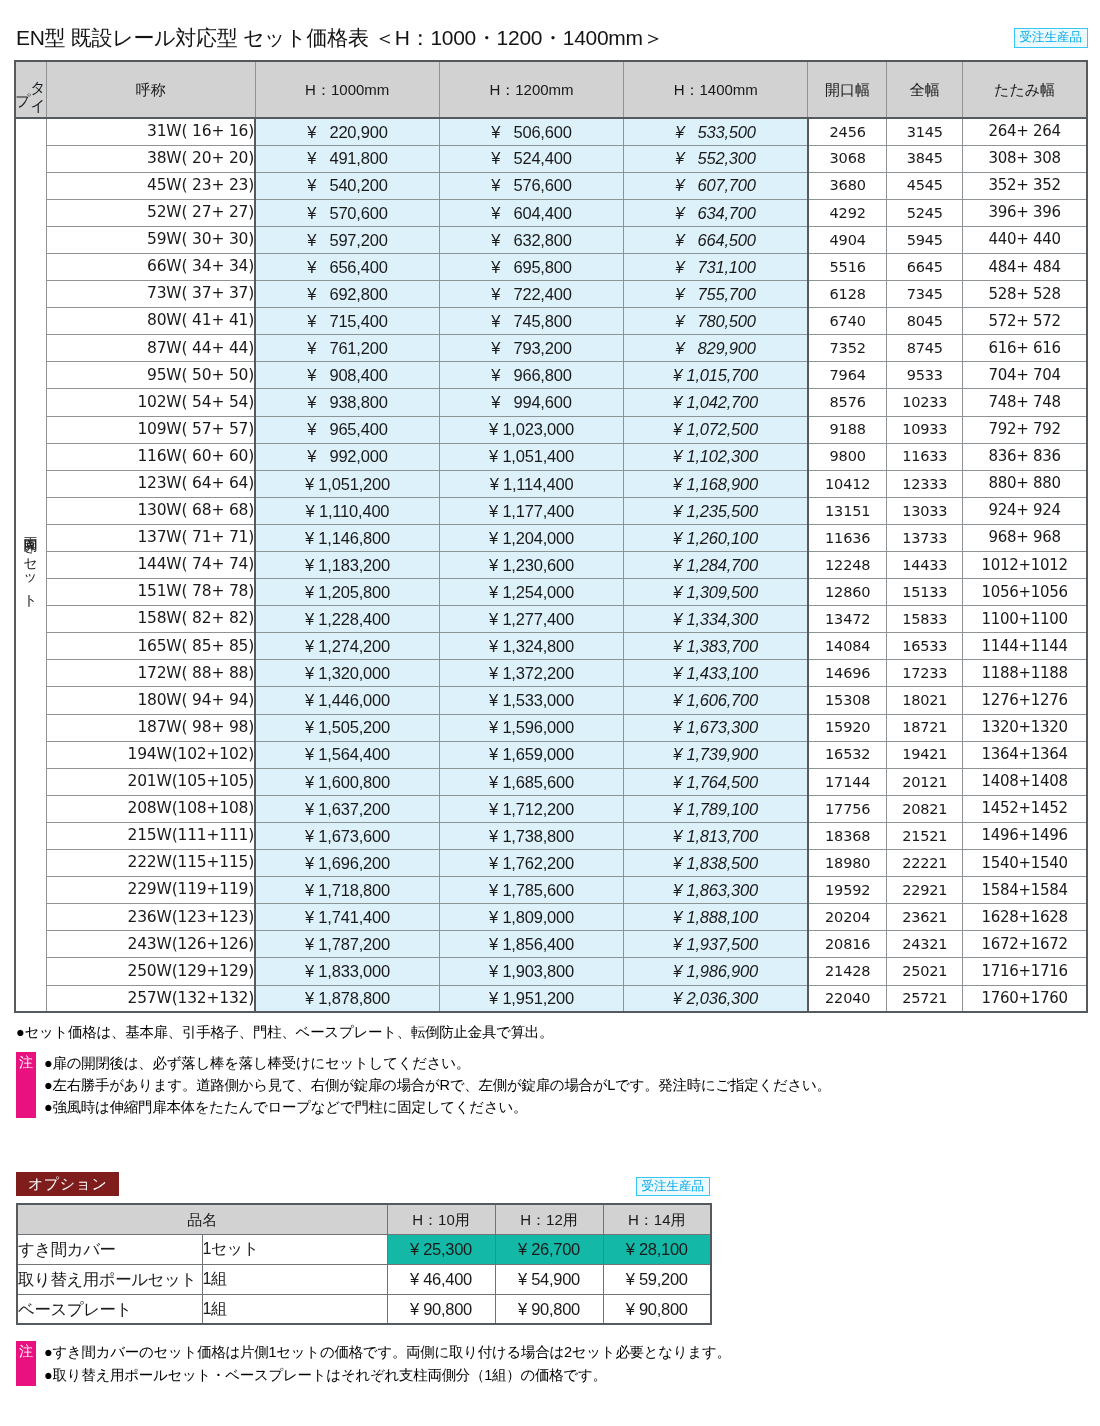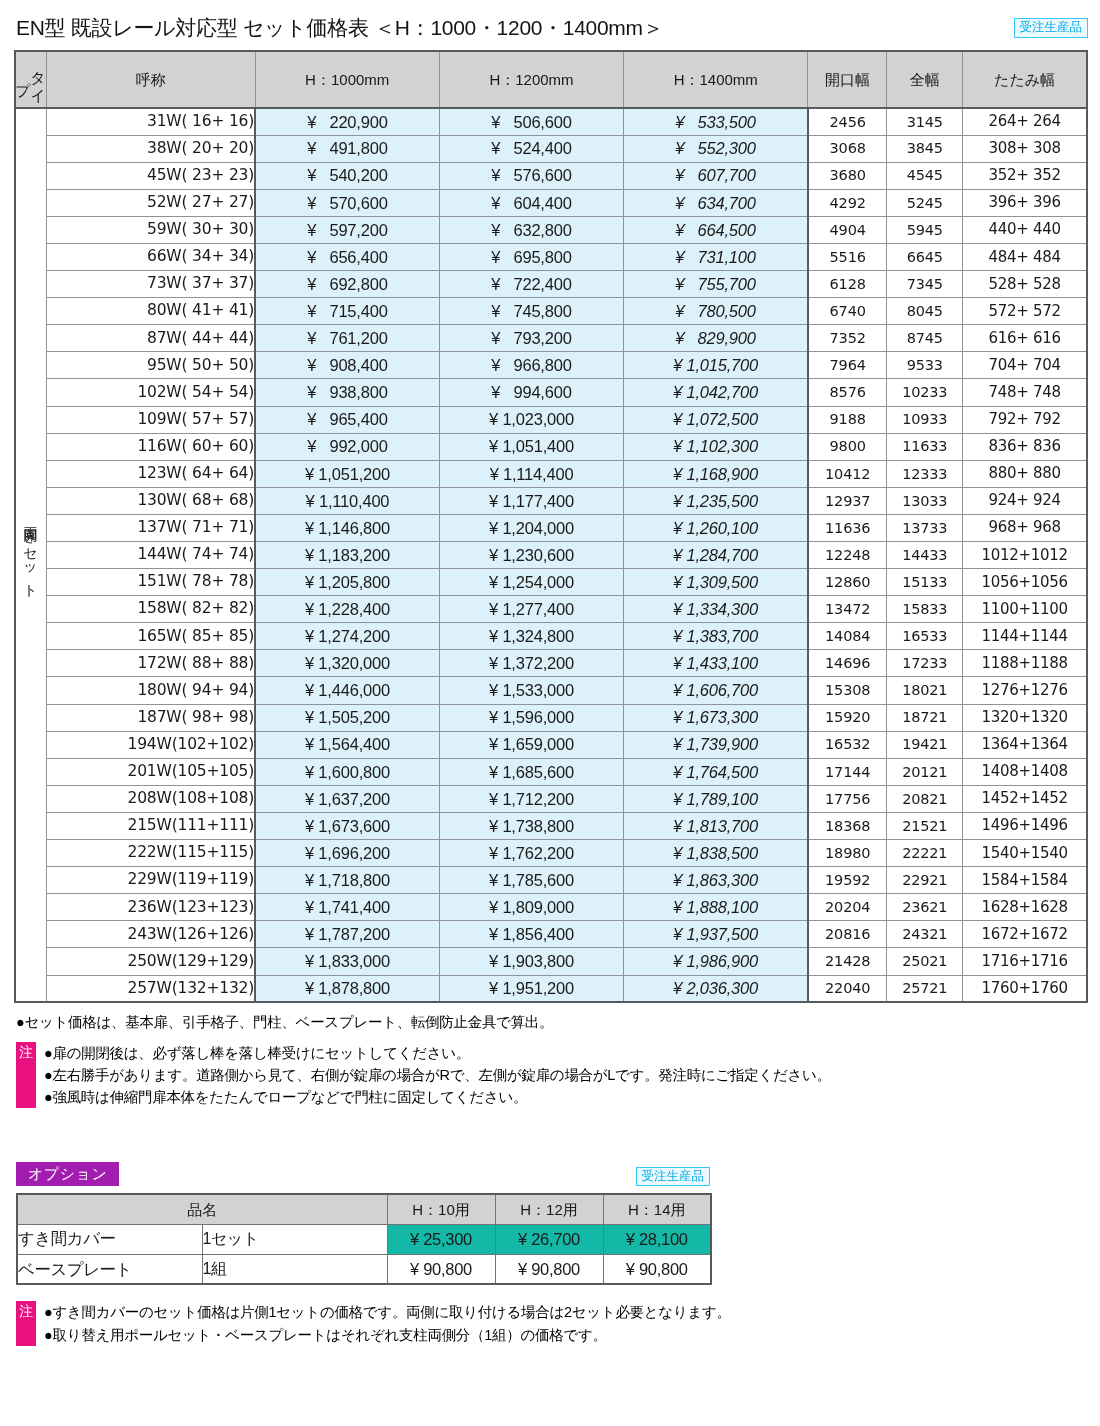--- a/index.html
+++ b/index.html
@@ -13,21 +13,21 @@
     color: #1a1a1a;
     position: relative;
     overflow: hidden;
   }
 
   
   .title-row {
     display: flex;
     align-items: center;
     justify-content: space-between;
-    padding: 14px 12px 8px 16px;
+    padding: 24px 12px 8px 16px;
     gap: 21px;
   }
   .page-title {
     font-size: 21px;
     font-weight: 400;
     letter-spacing: -0.3px;
     white-space: nowrap;
     color: #141414;
   }
   .made-to-order {
@@ -161,21 +161,21 @@
   
   .options-section { padding: 0 14px 0 16px; margin-top: 54px; }
   .opt-head-row {
     display: flex;
     align-items: flex-end;
     justify-content: space-between;
     width: 694px;
     margin-bottom: 7px;
   }
   .opt-tag {
-    background: #a21caf;
+    background: #7f1d1d;
     color: #ffffff;
     font-size: 15px;
     padding: 3px 12px 4px 12px;
     letter-spacing: 0.5px;
     line-height: 1.15;
   }
   table.options {
     border-collapse: collapse;
     table-layout: fixed;
     width: 694px;
@@ -366,21 +366,21 @@
           <td class="price colend">¥ 1,168,900</td>
           <td class="num">10412</td>
           <td class="num">12333</td>
           <td class="fold">880+ 880</td>
         </tr>
         <tr>
           <td class="name">130W( 68+ 68)</td>
           <td class="price colstart">¥ 1,110,400</td>
           <td class="price">¥ 1,177,400</td>
           <td class="price colend">¥ 1,235,500</td>
-          <td class="num">12937</td>
+          <td class="num">13151</td>
           <td class="num">13033</td>
           <td class="fold">924+ 924</td>
         </tr>
         <tr>
           <td class="name">137W( 71+ 71)</td>
           <td class="price colstart">¥ 1,146,800</td>
           <td class="price">¥ 1,204,000</td>
           <td class="price colend">¥ 1,260,100</td>
           <td class="num">11636</td>
           <td class="num">13733</td>
@@ -564,25 +564,32 @@
     <thead>
       <tr>
         <th class="opt-name-head" colspan="2">品名</th>
         <th class="opt-h10">H：10用</th>
         <th class="opt-h12">H：12用</th>
         <th class="opt-h14">H：14用</th>
       </tr>
     </thead>
     <tbody id="options-body">
         <tr>
-          <td class="opt-name" style="width: 218px; font-family: Liberation Serif, serif;">すき間カバー</td>
+          <td class="opt-name" style="width: 218px;">すき間カバー</td>
           <td class="opt-unit" style="width: 152px;">1セット</td>
           <td class="opt-price hl">¥ 25,300</td>
           <td class="opt-price hl">¥ 26,700</td>
           <td class="opt-price hl">¥ 28,100</td>
+        </tr>
+        <tr>
+          <td class="opt-name" style="width: 218px;">取り替え用ポールセット</td>
+          <td class="opt-unit" style="width: 152px;">1組</td>
+          <td class="opt-price">¥ 46,400</td>
+          <td class="opt-price">¥ 54,900</td>
+          <td class="opt-price">¥ 59,200</td>
         </tr>
         <tr>
           <td class="opt-name" style="width: 218px;">ベースプレート</td>
           <td class="opt-unit" style="width: 152px;">1組</td>
           <td class="opt-price">¥ 90,800</td>
           <td class="opt-price">¥ 90,800</td>
           <td class="opt-price">¥ 90,800</td>
         </tr>
       </tbody>
   </table>

